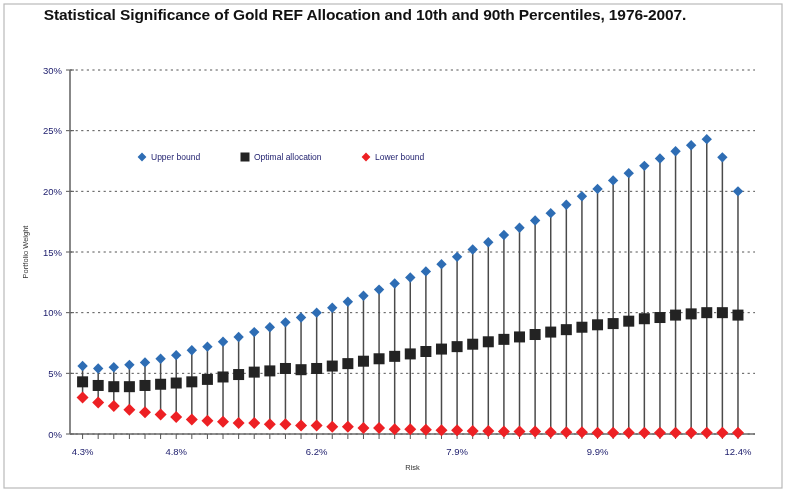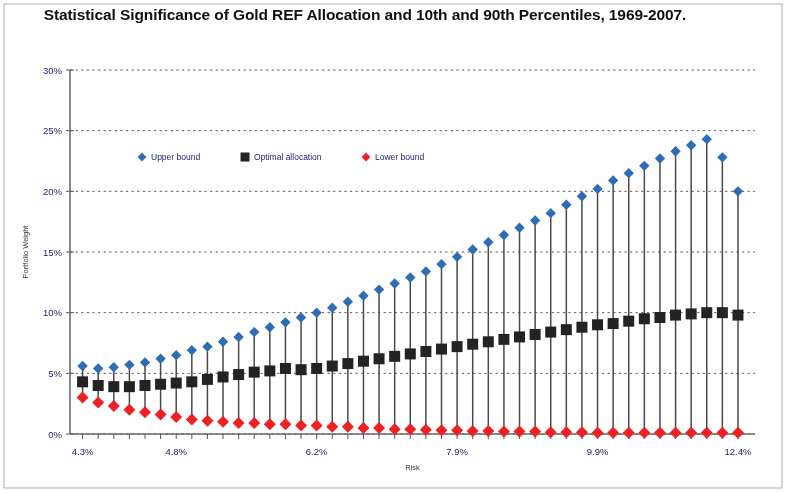--- a/index.html
+++ b/index.html
@@ -21,21 +21,21 @@
   .legend-label{font-size:8.5px;fill:#1b1b6b;font-family:"Liberation Sans",sans-serif;}
   .gridline{stroke:#555;stroke-width:1;stroke-dasharray:2.2 3.4;}
   .axisline{stroke:#6a6a6a;stroke-width:1.6;}
   .tickmark{stroke:#555;stroke-width:1;}
   .stem{stroke:#4a4a4a;stroke-width:1.5;}
   .frame{fill:none;stroke:#b9b9b9;stroke-width:1.2;}
 </style>
 </head>
 <body>
 
-<div id="title">Statistical Significance of Gold REF Allocation and 10th and 90th Percentiles, 1969-2007.</div>
+<div id="title">Statistical Significance of Gold REF Allocation and 10th and 90th Percentiles, 1976-2007.</div>
 
 <div id="plot-wrap">
   <svg id="chart-svg" width="787" height="493">
       <rect x="4" y="4" width="778" height="484" class="frame"></rect>
       <line x1="70" y1="434" x2="755" y2="434" class="gridline"></line>
       <text x="62" y="437.5" text-anchor="end" class="tick-label">0%</text>
       <line x1="66" y1="434" x2="74" y2="434" class="tickmark"></line>
       <line x1="70" y1="373.3333333333333" x2="755" y2="373.3333333333333" class="gridline"></line>
       <text x="62" y="376.8333333333333" text-anchor="end" class="tick-label">5%</text>
       <line x1="66" y1="373.3333333333333" x2="74" y2="373.3333333333333" class="tickmark"></line>

